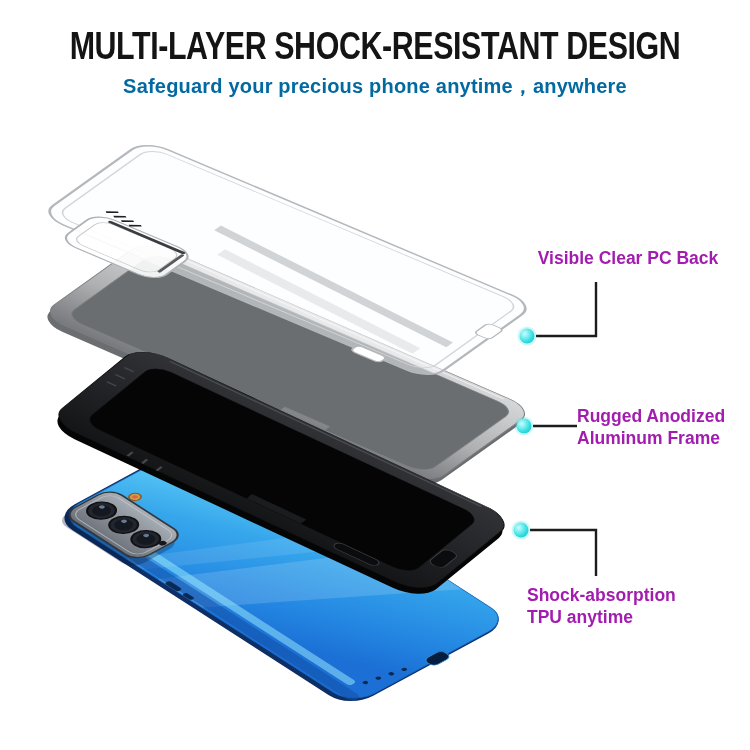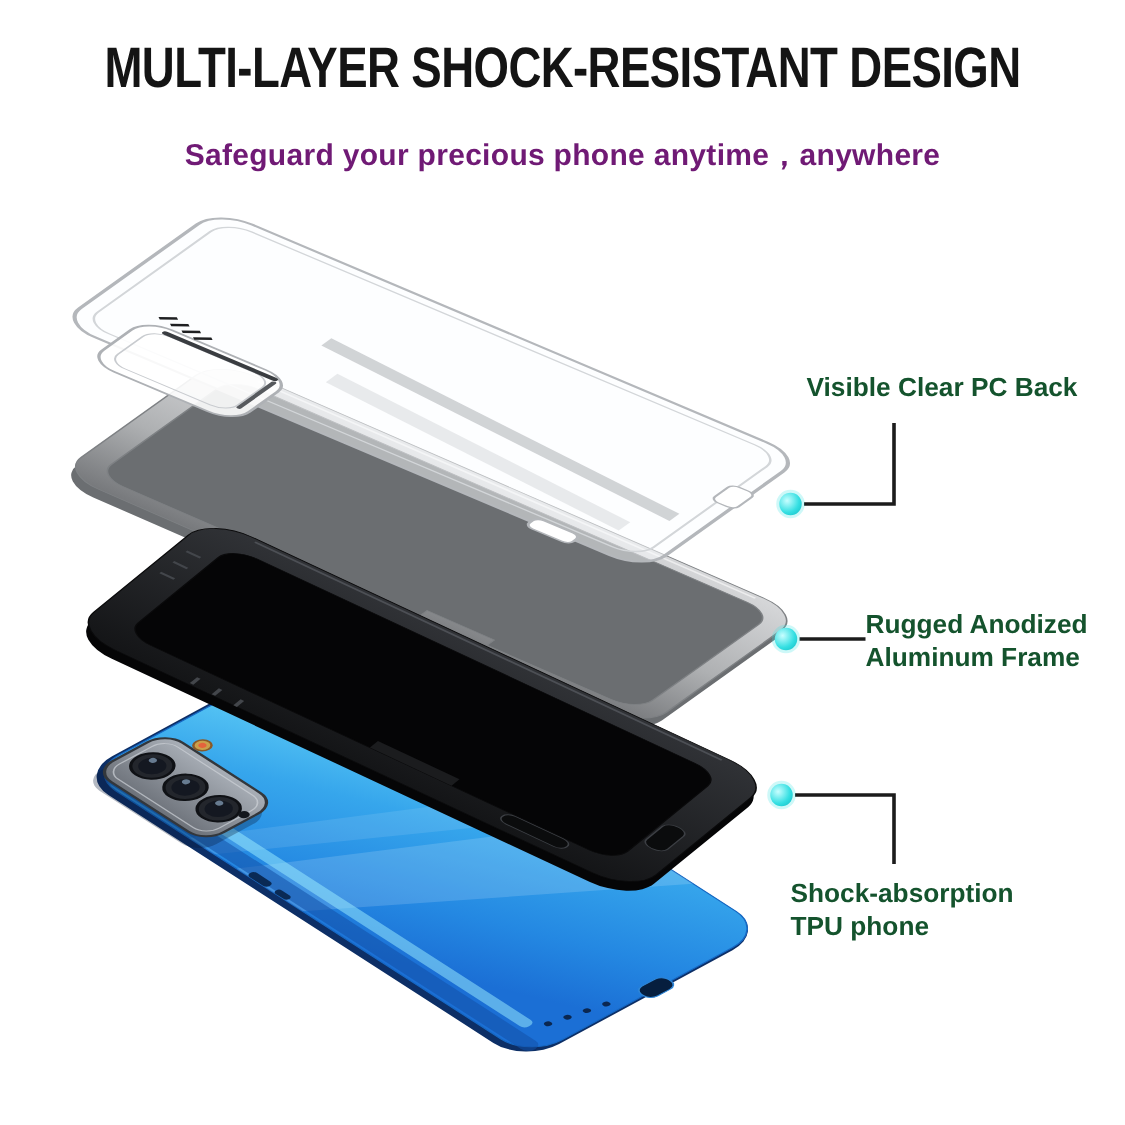--- a/index.html
+++ b/index.html
@@ -8,24 +8,24 @@
     overflow:hidden; font-family:"Liberation Sans", sans-serif; color:#1a1a1a;
   }
   .title {
     position:absolute; top:25px; left:50%;
     transform:translateX(-50%) scaleX(0.80); transform-origin:center top;
     font-size:38px; font-weight:700; letter-spacing:-0.5px; white-space:nowrap;
     color:#141414;
   }
   .subtitle {
     position:absolute; top:73px; left:0; width:100%; text-align:center;
-    font-size:20px; font-weight:700; letter-spacing:0.2px; color:#701a75;margin-top:17px;
+    font-size:20px; font-weight:700; letter-spacing:0.2px; color:#0369a1;
   }
   .callout {
-    position:absolute; font-weight:700; font-size:17.5px; line-height:22px; color:#14532d;
+    position:absolute; font-weight:700; font-size:17.5px; line-height:22px; color:#a21caf;
   }
   .callout span { display:block; }
   #callout-pc-back    { left:518px; top:247px; width:220px; text-align:center; }
   #callout-alu-frame  { left:577px; top:405px; width:175px; text-align:left; }
   #callout-tpu-bumper { left:527px; top:584px; width:182px; }
   svg.scene { position:absolute; left:0; top:0; }
 </style>
 </head>
 <body>
 
@@ -166,16 +166,16 @@
 
   <div class="callout" id="callout-pc-back">
     <span>Visible Clear PC Back</span>
   </div>
   <div class="callout" id="callout-alu-frame">
     <span>Rugged Anodized</span>
     <span>Aluminum Frame</span>
   </div>
   <div class="callout" id="callout-tpu-bumper">
     <span>Shock-absorption</span>
-    <span>TPU phone</span>
+    <span>TPU anytime</span>
   </div>
 
 </div>
 
 </body></html>

